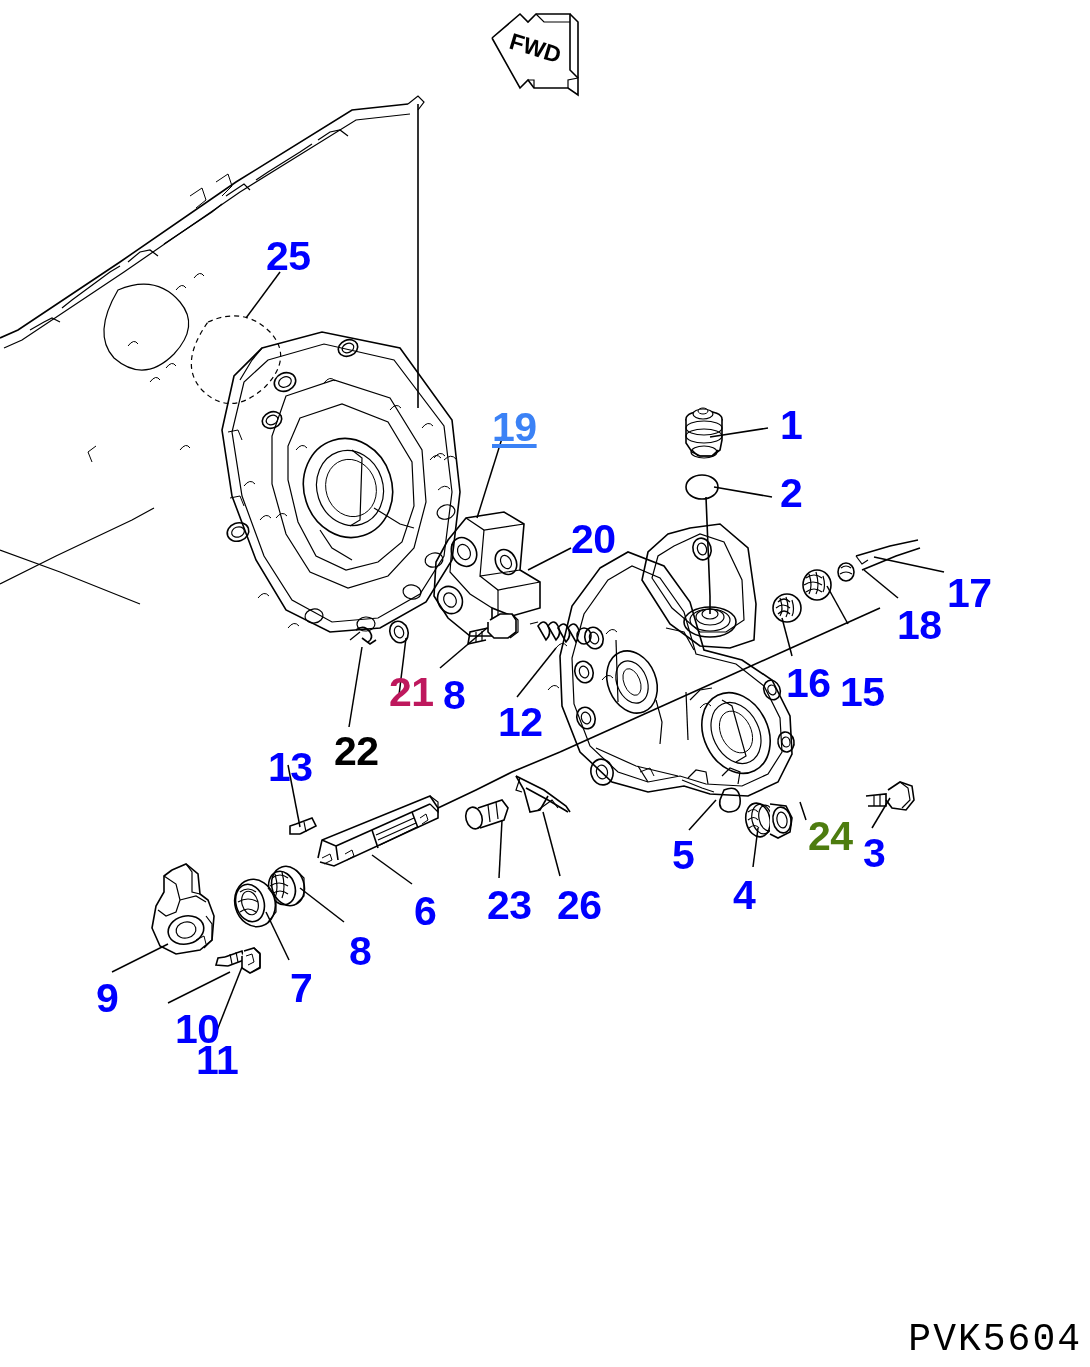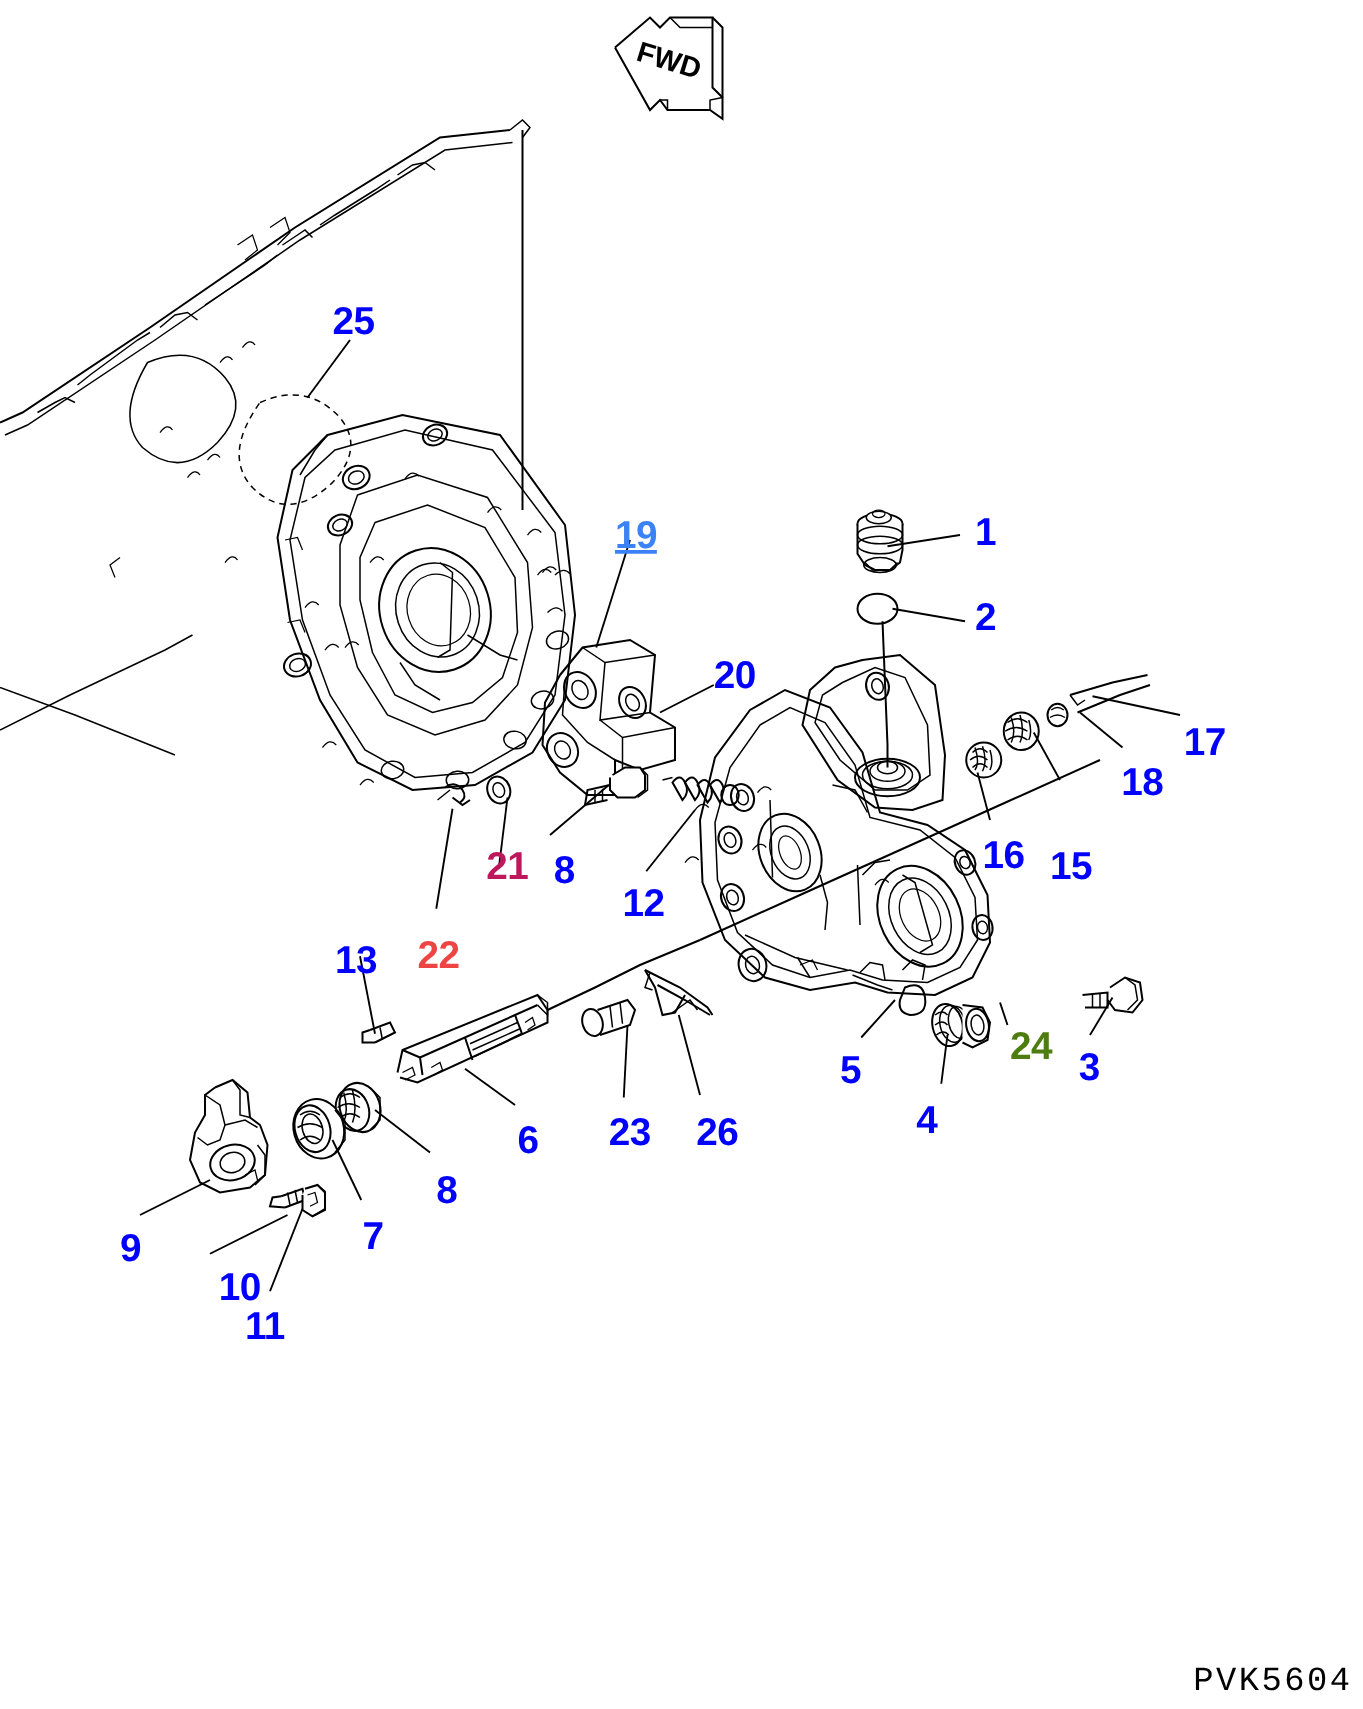--- a/index.html
+++ b/index.html
@@ -1,24 +1,24 @@
 <!DOCTYPE html>
 <html><head>
 <meta charset="utf-8">
 <style>
   html,body{margin:0;padding:0;background:#fff;}
   body{font-family:"Liberation Sans",sans-serif;}
   #page{position:relative;width:1090px;height:1367px;background:#fff;overflow:hidden;}
   #svg-layer{position:absolute;left:0;top:0;width:1090px;height:1367px;}
   .label{position:absolute;color:#0000ff;font-family:"Liberation Sans",sans-serif;
-         font-weight:bold;font-size:31px;line-height:31px;white-space:nowrap;
+         font-weight:bold;font-size:41px;line-height:31px;white-space:nowrap;
          letter-spacing:-0.5px;}
   .fwd-text{font-family:"Liberation Sans",sans-serif;font-weight:bold;font-size:23px;fill:#000;}
   #partcode{position:absolute;right:8px;bottom:6px;color:#000;
-            font-family:"Liberation Mono",monospace;font-size:27px;letter-spacing:2px;font-weight:normal;}
+            font-family:"Liberation Mono",monospace;font-size:38px;letter-spacing:2px;font-weight:normal;}
   svg line, svg path, svg polyline, svg polygon, svg ellipse, svg circle{
       vector-effect:non-scaling-stroke;}
   .ol{fill:none;stroke:#000;stroke-width:1.6;}
   .ol-t{fill:none;stroke:#000;stroke-width:1.2;}
   .ol-h{fill:none;stroke:#000;stroke-width:1;}
   .lead{fill:none;stroke:#000;stroke-width:1.5;}
   .wht{fill:#fff;stroke:#000;stroke-width:1.6;}
   .wht-t{fill:#fff;stroke:#000;stroke-width:1.2;}
 </style>
 </head>
@@ -409,21 +409,21 @@
       <div class="label" style="left: 498px; top: 707px; color: rgb(0, 0, 255);">12</div>
       <div class="label" style="left: 268px; top: 752px; color: rgb(0, 0, 255);">13</div>
       <div class="label" style="left: 443px; top: 680px; color: rgb(0, 0, 255);">8</div>
       <div class="label" style="left: 840px; top: 637px; color: rgb(0, 0, 255); margin-top: 40px;">15</div>
       <div class="label" style="left: 786px; top: 668px; color: rgb(0, 0, 255);">16</div>
       <div class="label" style="left: 947px; top: 578px; color: rgb(0, 0, 255); text-align: center;">17</div>
       <div class="label" style="left: 897px; top: 610px; color: rgb(0, 0, 255);">18</div>
       <div class="label" style="left: 492px; top: 412px; color: #3b82f6; text-decoration: underline;">19</div>
       <div class="label" style="left: 571px; top: 524px; color: rgb(0, 0, 255);">20</div>
       <div class="label" style="left: 389px; top: 677px; color: #be185d;">21</div>
-      <div class="label" style="left: 334px; top: 736px; color: #ef4444; margin-top: 12px;">22</div>
+      <div class="label" style="left: 334px; top: 736px; color: #000000;">22</div>
       <div class="label" style="left: 487px; top: 890px; color: rgb(0, 0, 255);">23</div>
       <div class="label" style="left: 808px; top: 821px; color: #4d7c0f;">24</div>
       <div class="label" style="left: 266px; top: 241px; color: rgb(0, 0, 255);">25</div>
       <div class="label" style="left: 557px; top: 890px; color: rgb(0, 0, 255);">26</div>
     </div>
 
   <div id="partcode">PVK5604</div>
 
 </div>
 

